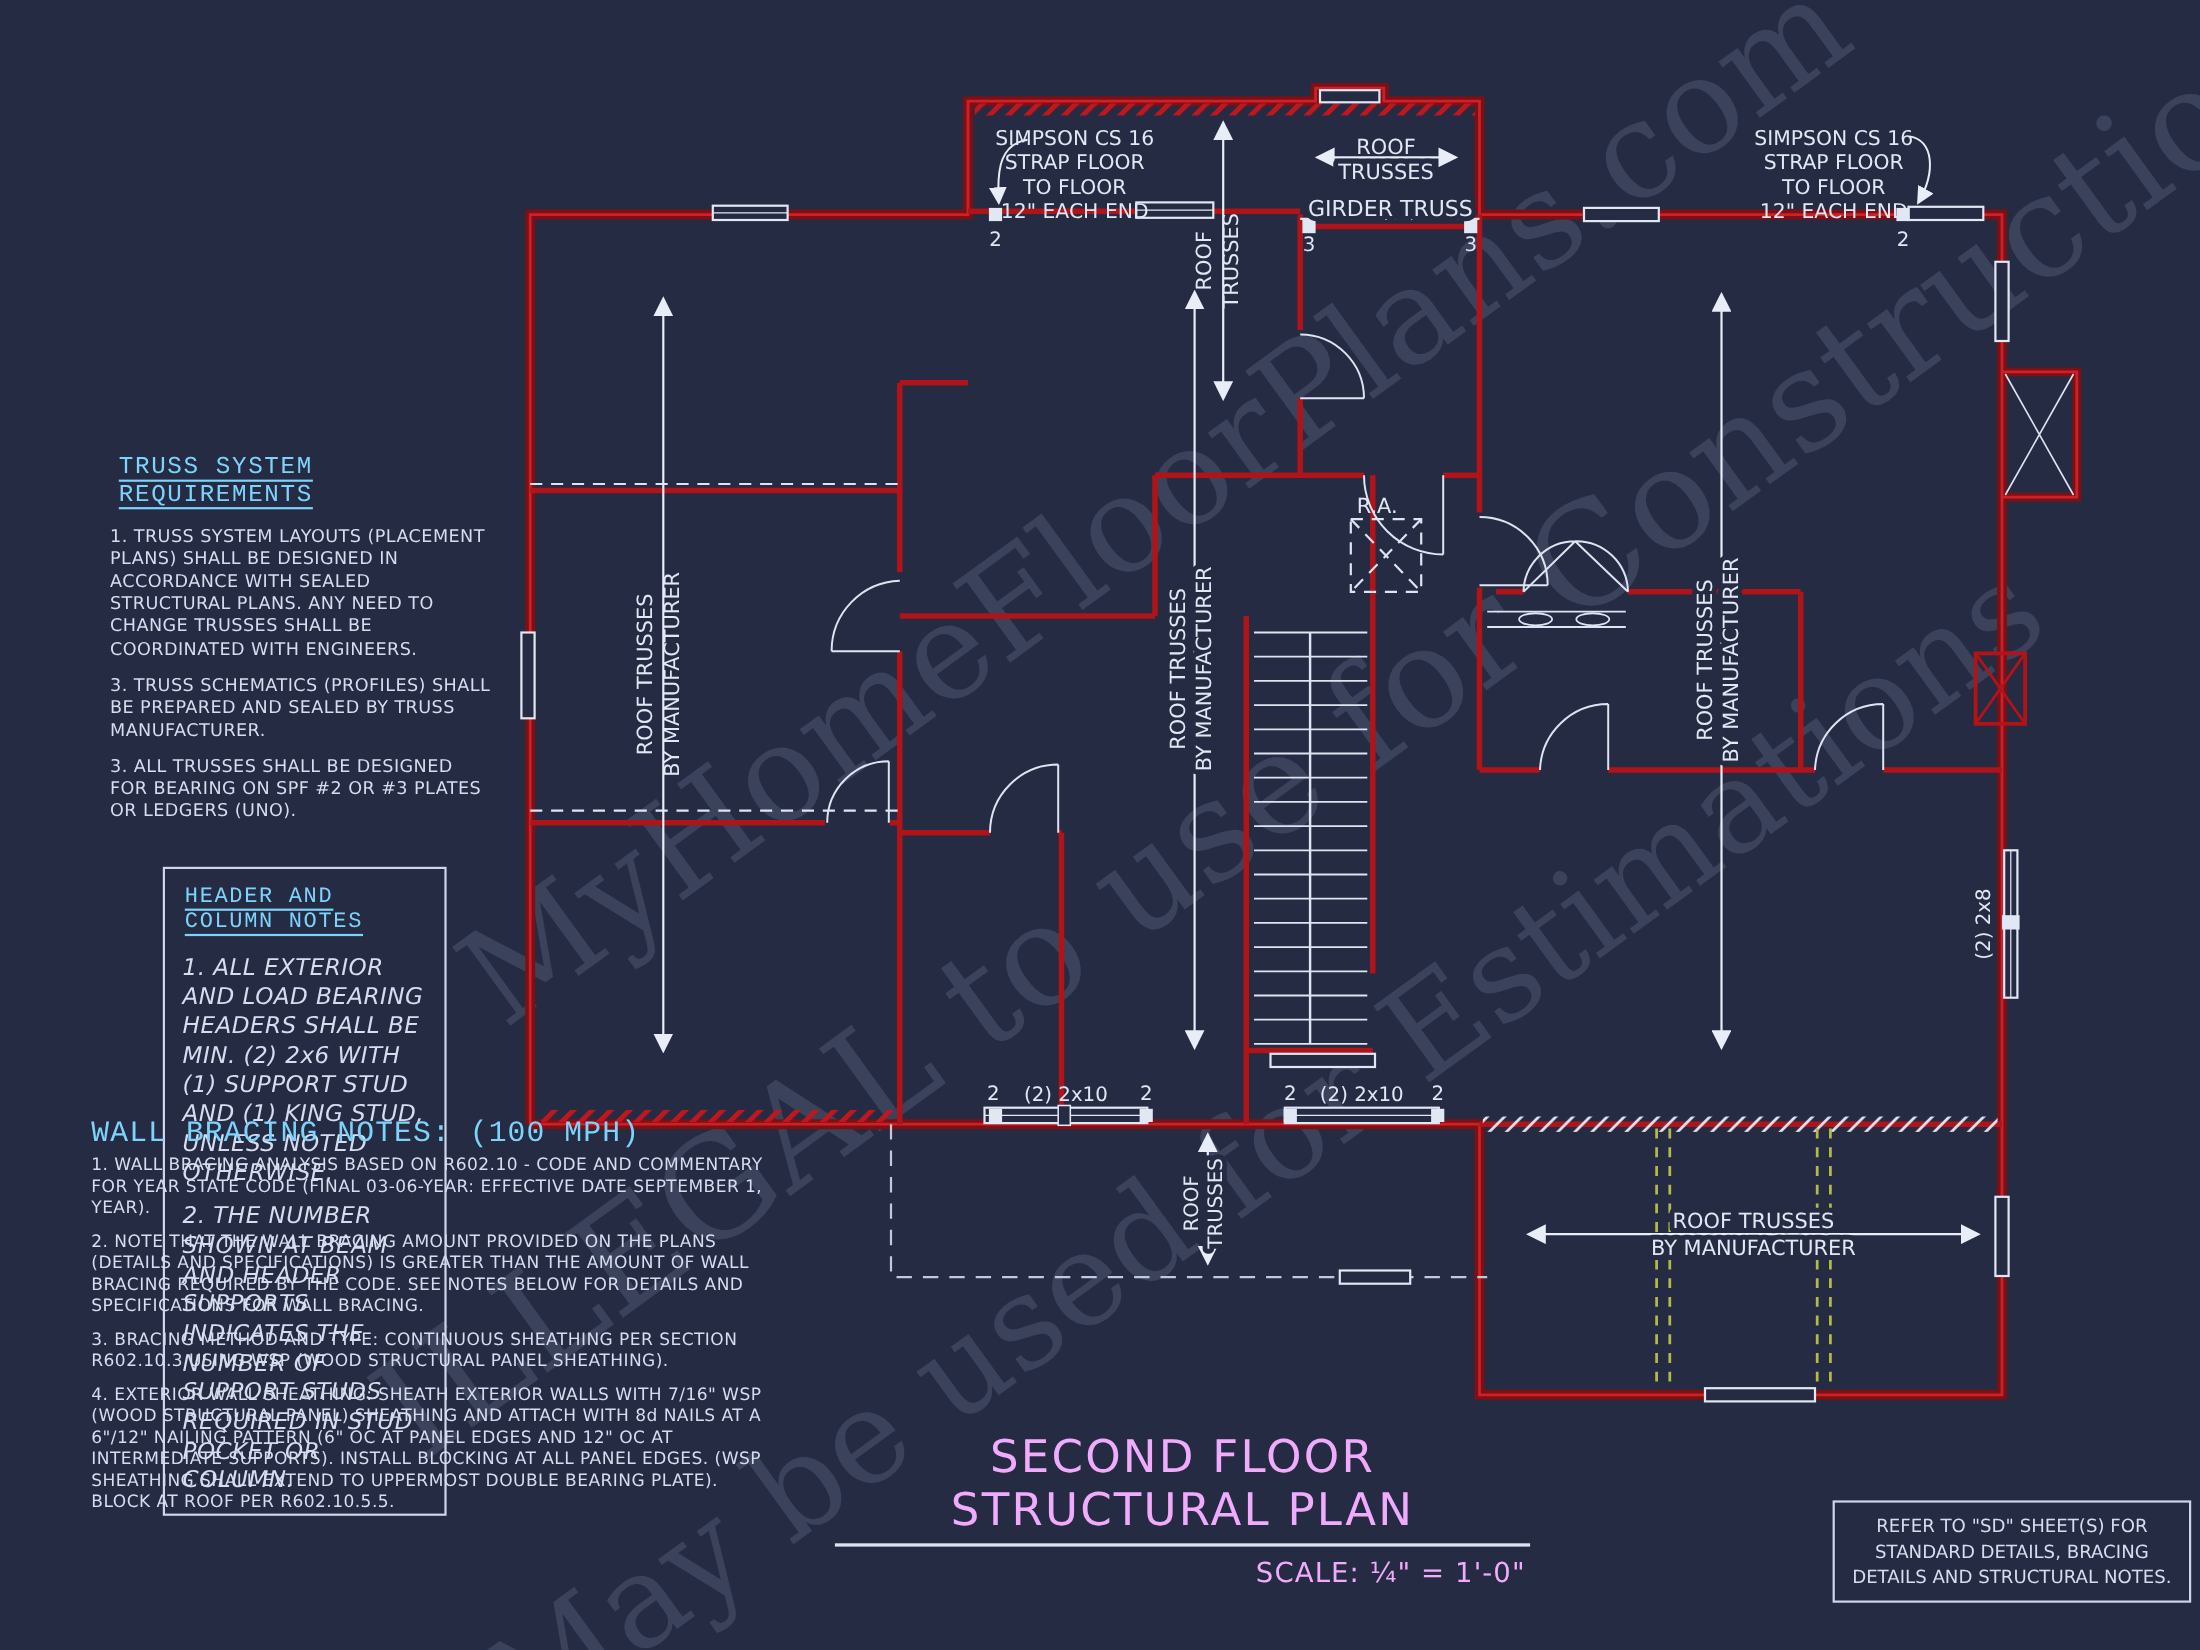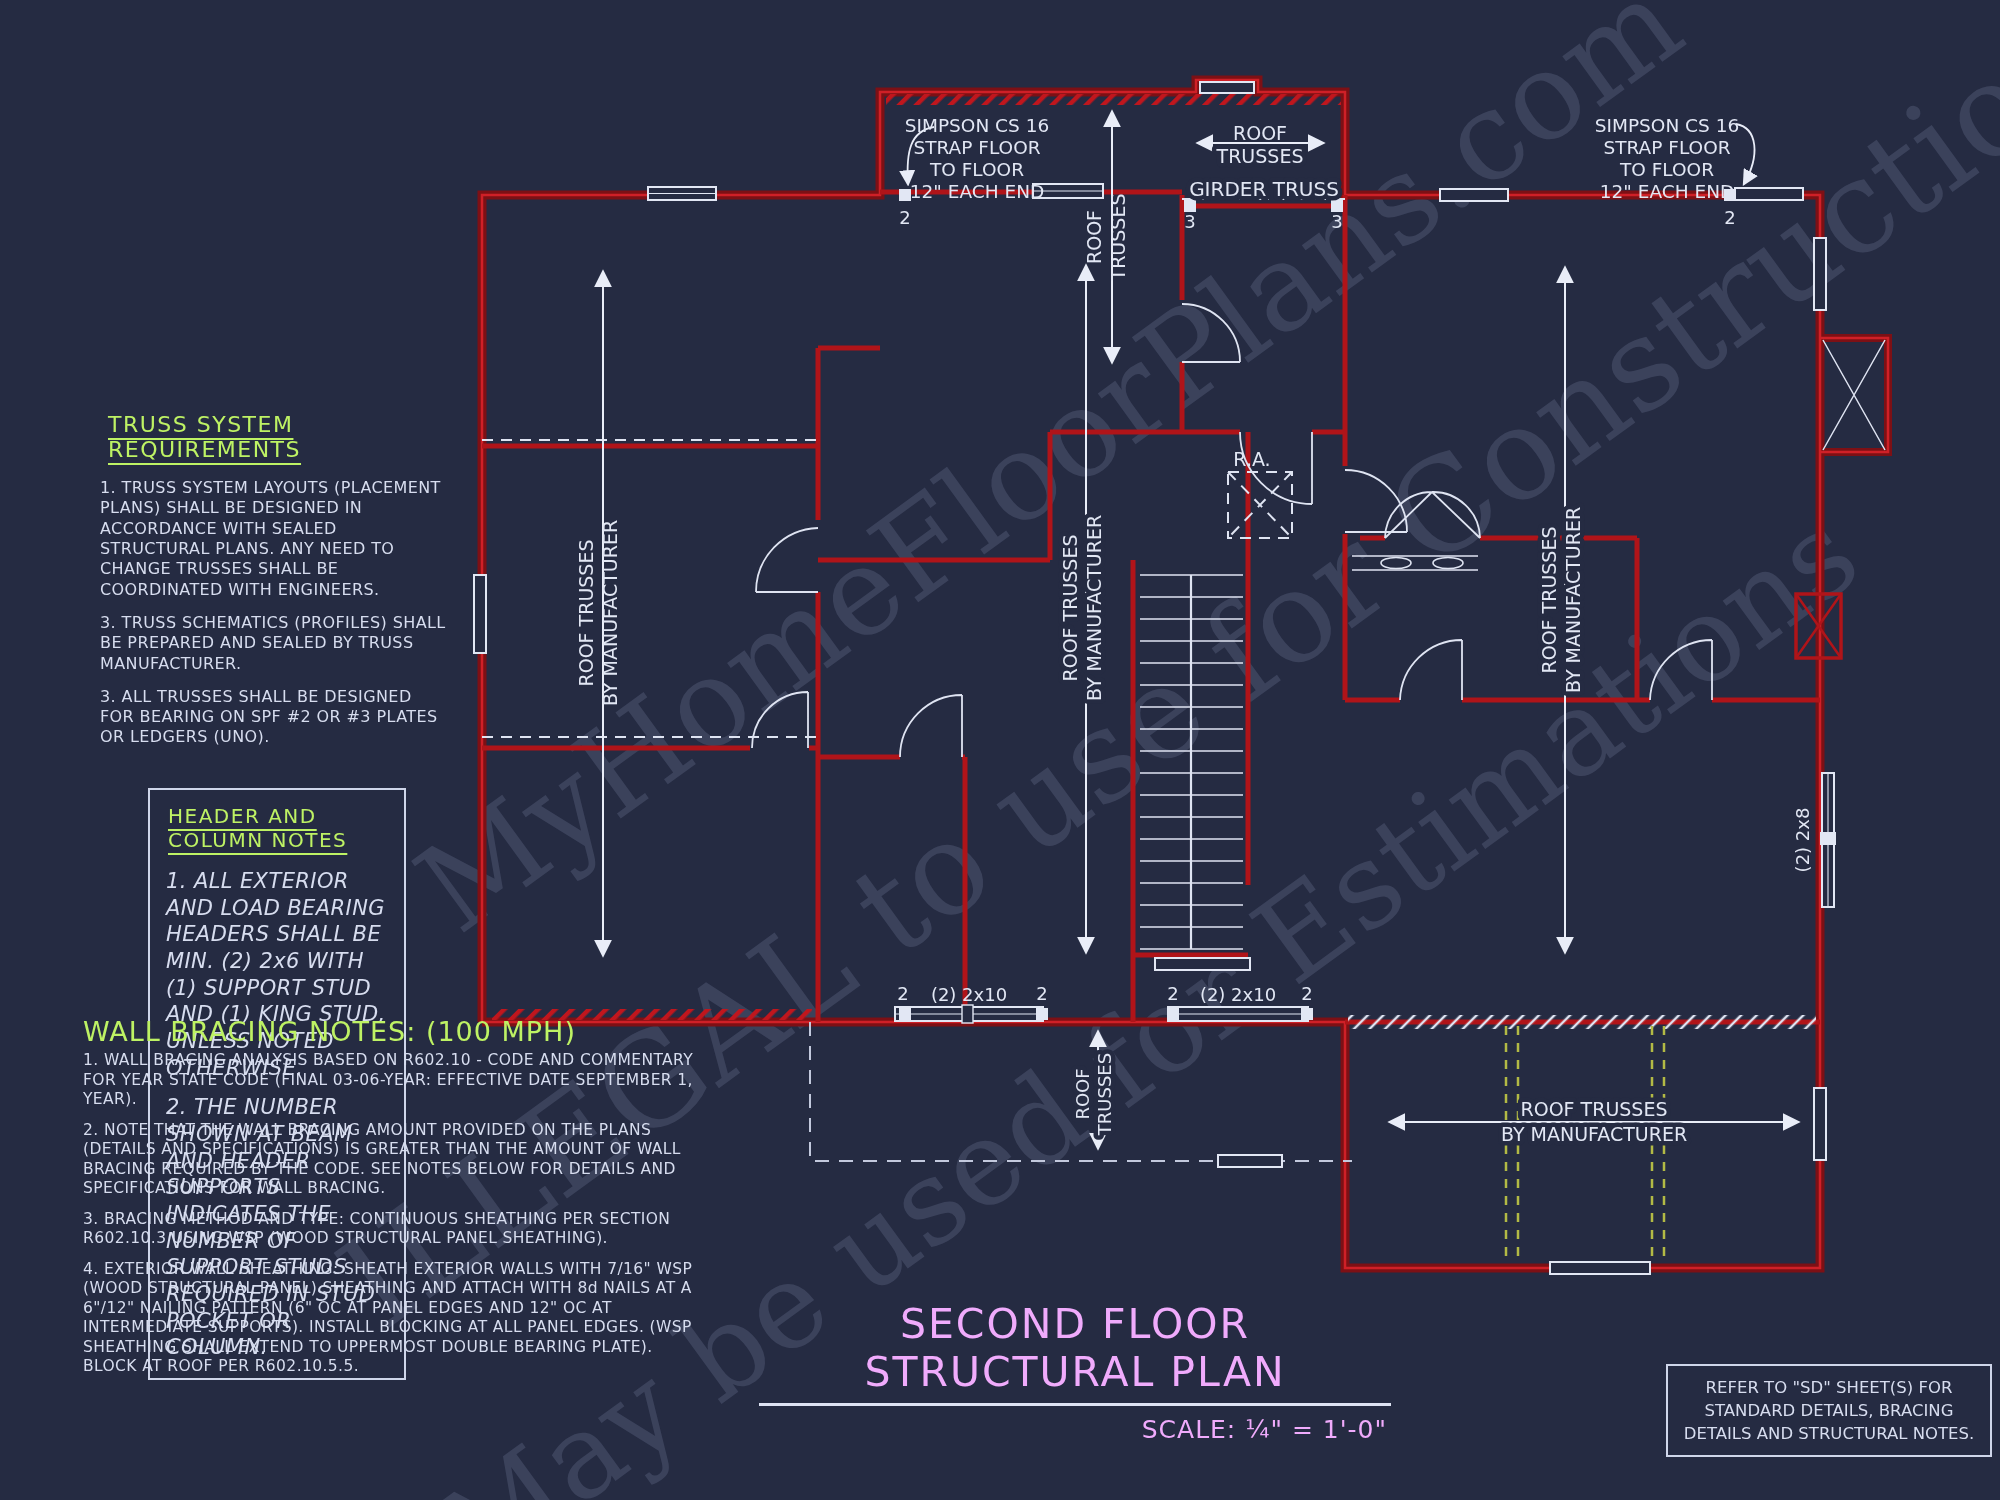--- a/index.html
+++ b/index.html
@@ -7,21 +7,21 @@
           font-family:"DejaVu Sans",sans-serif;color:#d7ddef;}
   
   .wm{position:absolute;white-space:nowrap;font-family:"DejaVu Serif",serif;
       color:rgba(150,160,195,0.20);transform:rotate(-36deg);text-align:center;}
   .wm1{left:300px;top:420px;width:1400px;font-size:122px;}
   .wm2{left:200px;top:740px;width:1640px;font-size:128px;}
   .wm3{left:320px;top:1060px;width:1420px;font-size:118px;}
   
   .note-block{position:absolute;}
   .note-title{font-size:22px;letter-spacing:1.5px;text-decoration:underline;
-              text-underline-offset:6px;margin:0 0 16px 8px;font-weight:normal;color:#bef264;}
+              text-underline-offset:6px;margin:0 0 16px 8px;font-weight:normal;color:#7dd3fc;font-family:Liberation Mono, monospace;}
   .note-item{font-size:16px;line-height:1.27;letter-spacing:.4px;margin-bottom:13px;}
   .truss-notes{left:100px;top:412px;width:348px;}
   .hc-box{left:148px;top:744px;width:258px;border:2px solid #cfd6ea;
           padding:14px 16px 4px 16px;box-sizing:border-box;margin-top:44px;}
   .hc-box .note-title{font-size:20px;margin-left:2px;}
   .hc-box .note-item{font-size:21px;font-style:italic;}
   .wb-notes{left:83px;top:1016px;width:628px;}
   .wb-notes .note-title{font-size:27px;letter-spacing:1px;text-decoration:none;margin:0 0 4px 0;}
   .wb-notes .note-item{font-size:15.5px;line-height:1.26;margin-bottom:11px;}
   

